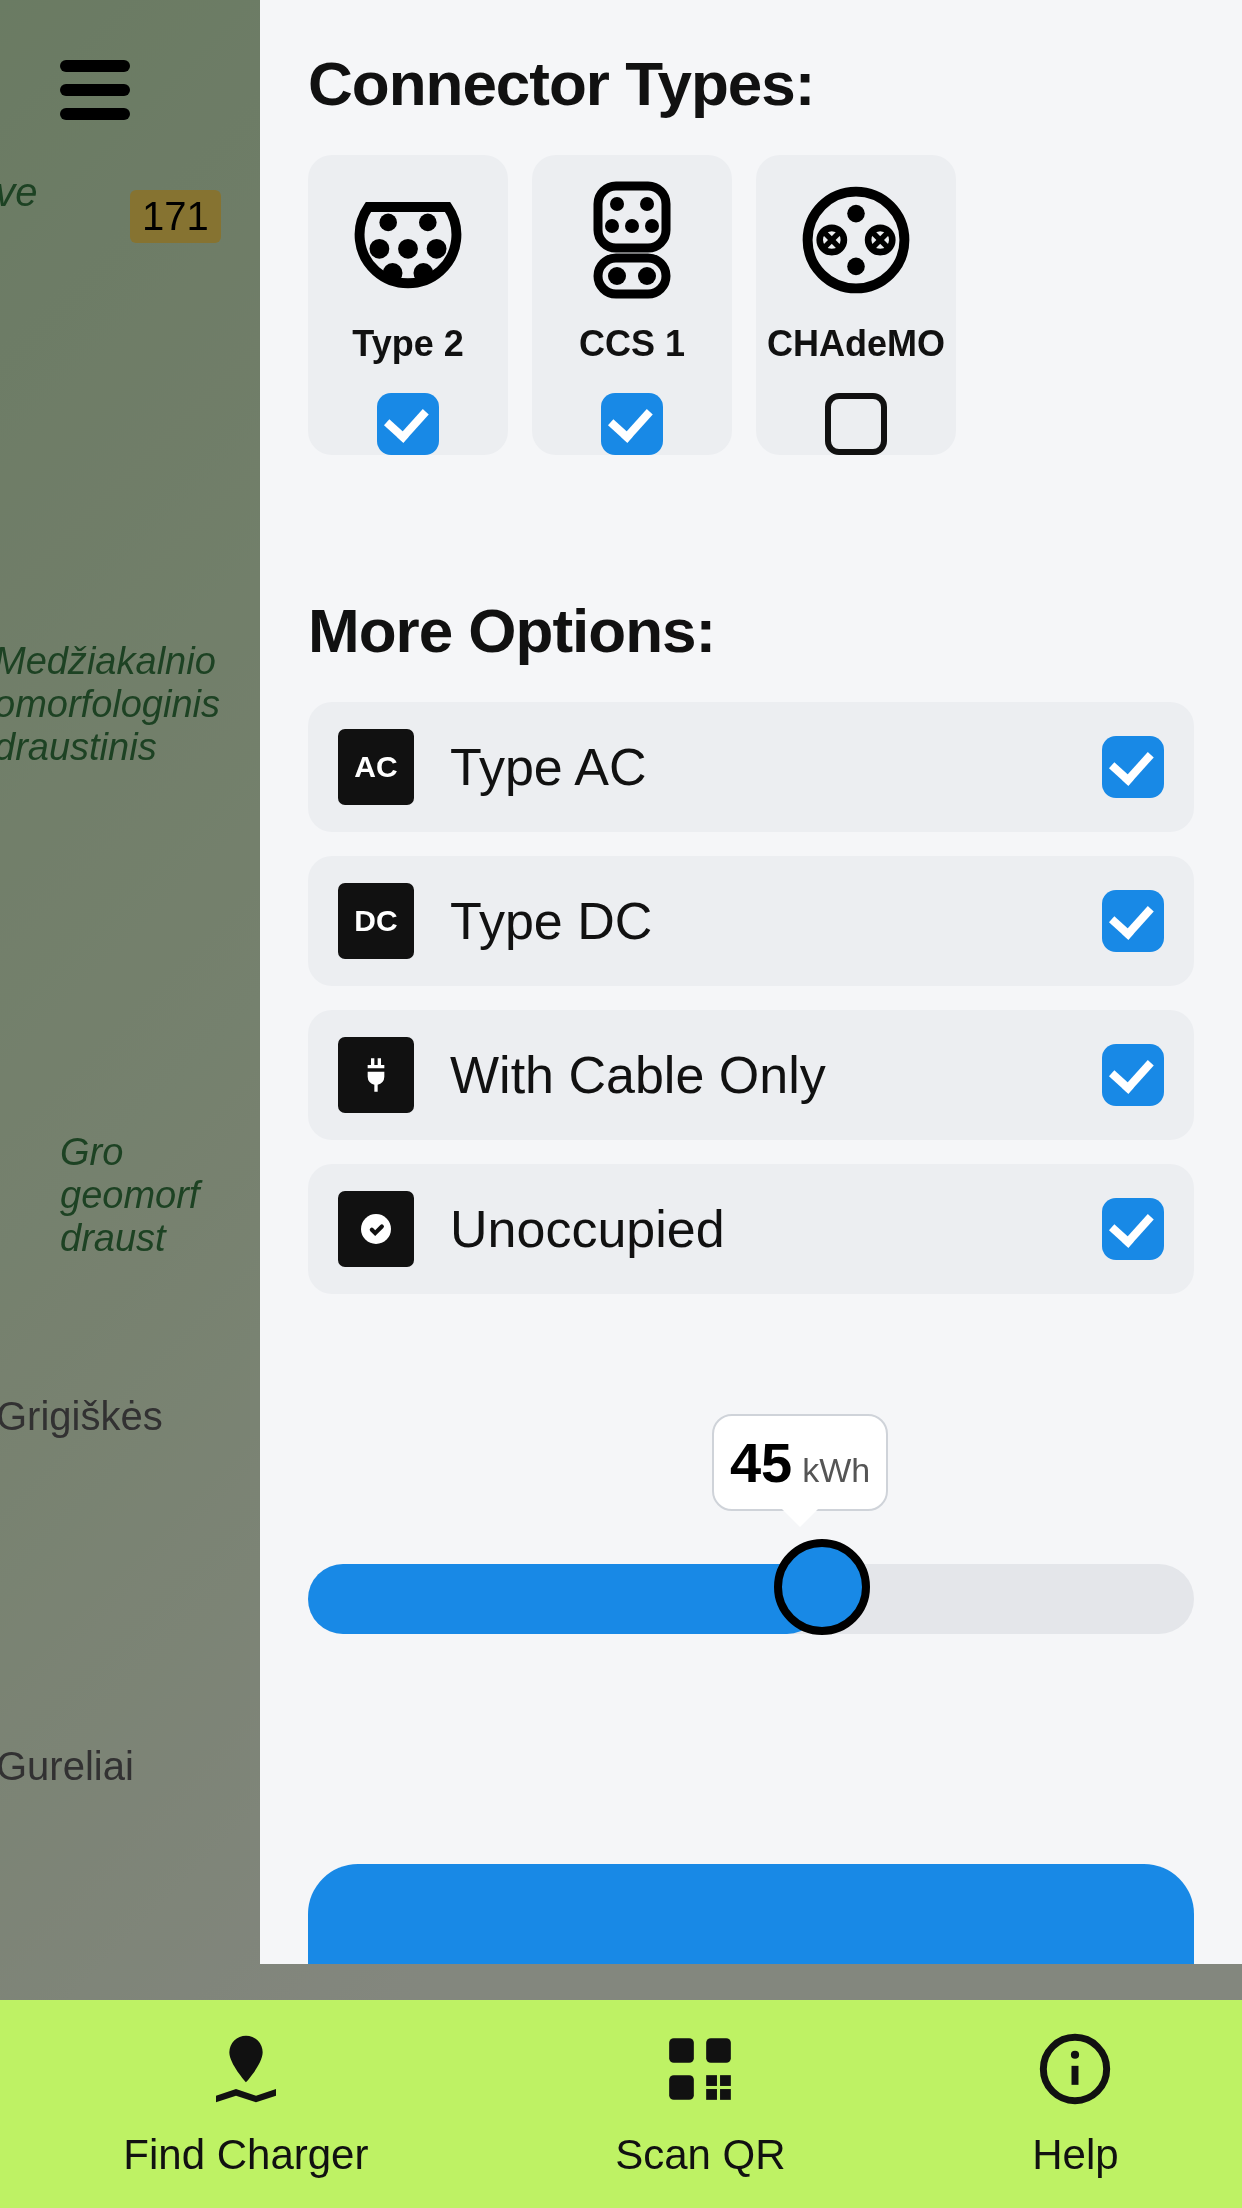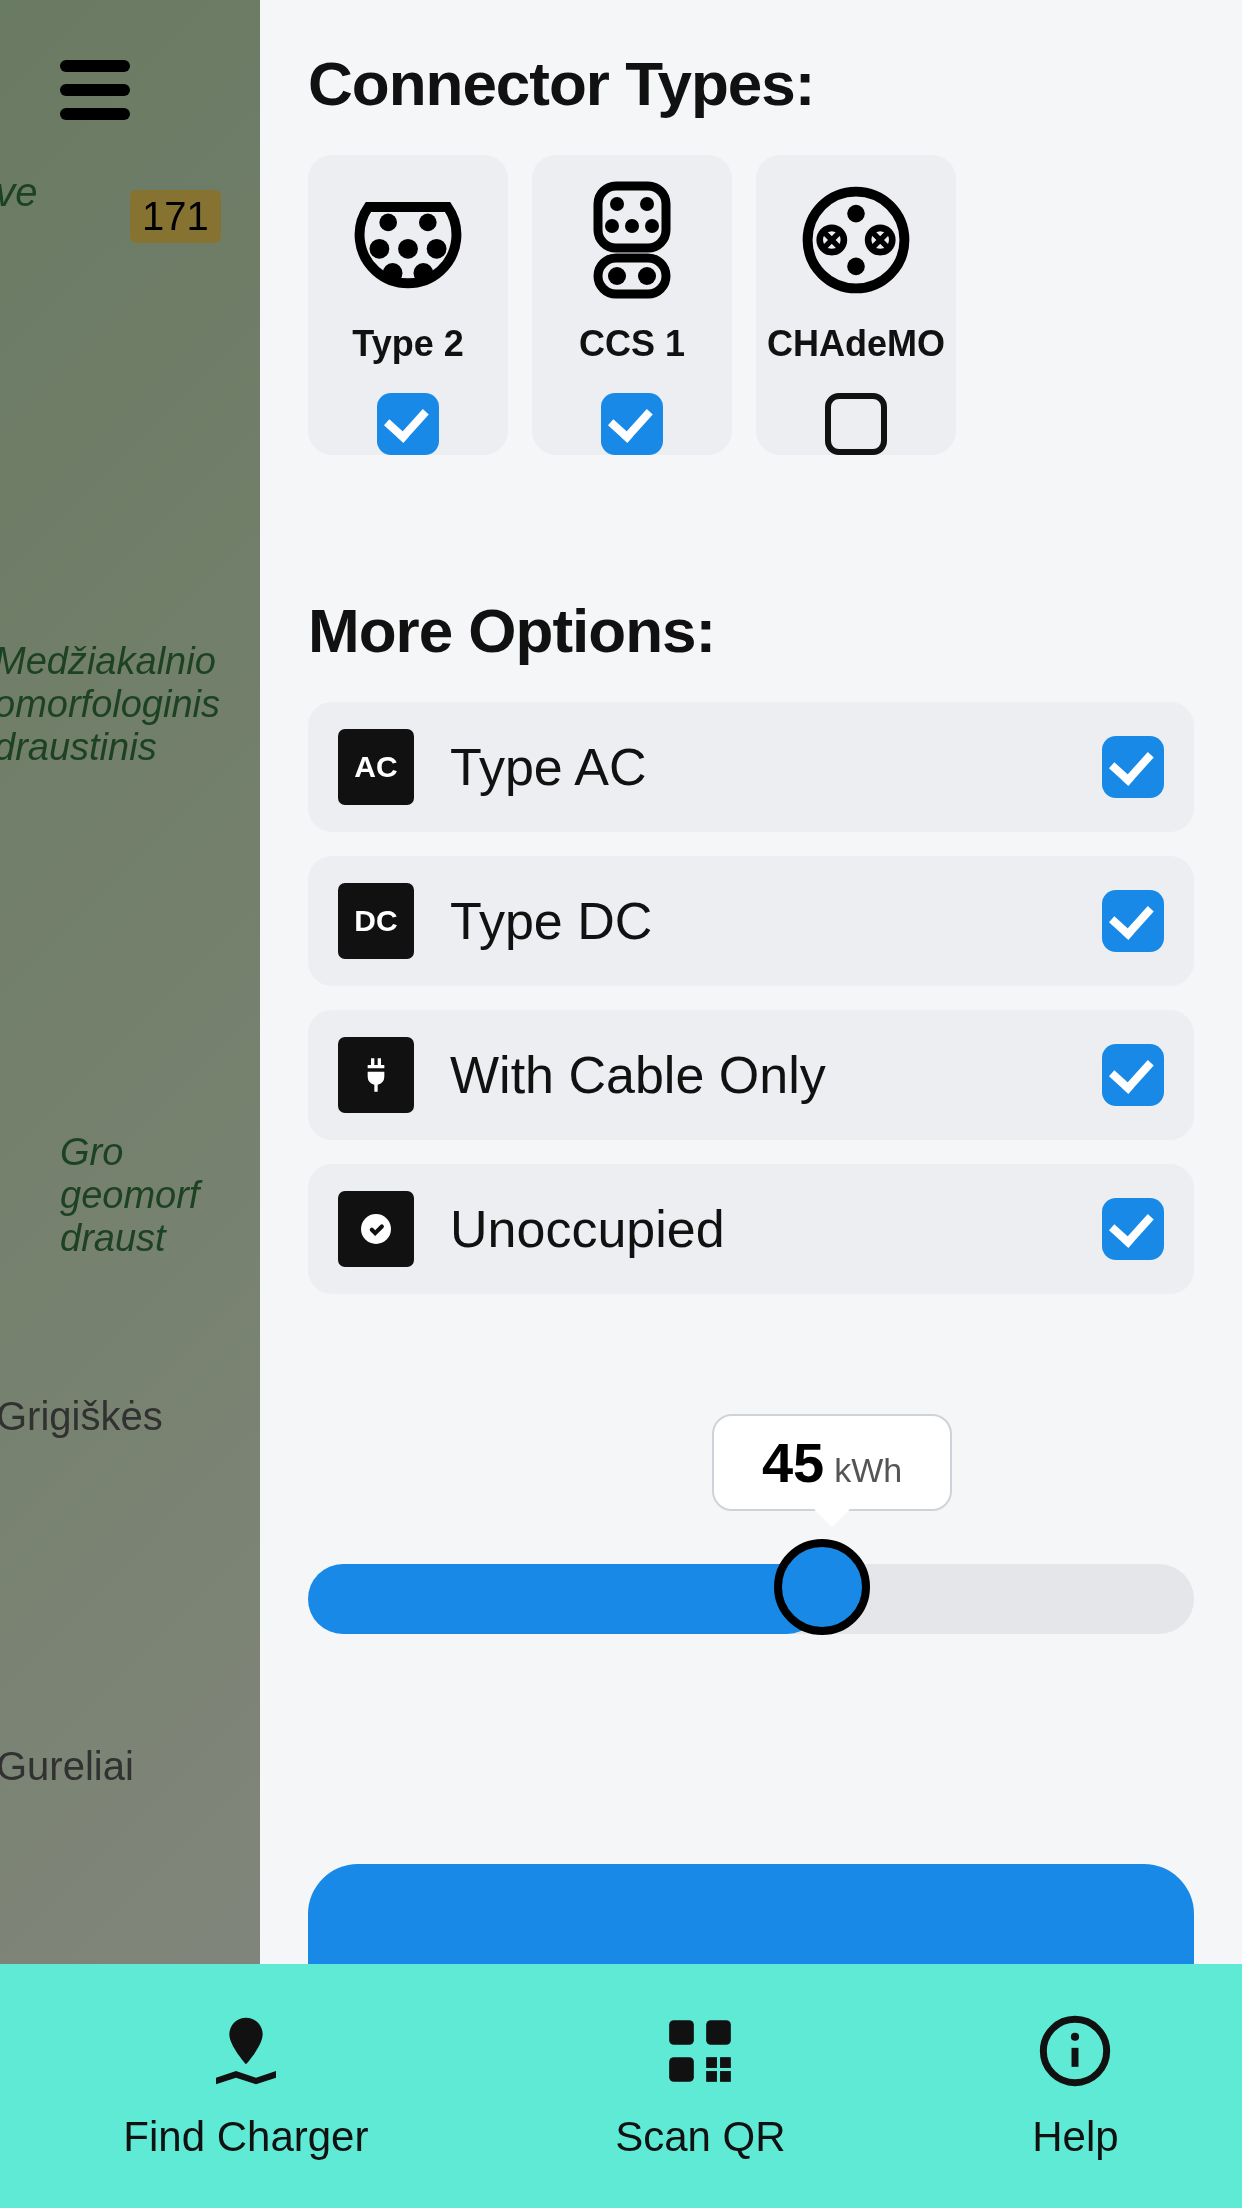--- a/index.html
+++ b/index.html
@@ -156,21 +156,21 @@
     border:8px solid #000;
     border-radius:50%;
   }
   .slider-bubble{
     position:absolute;
     top:0;
     left:calc(58% - 110px);
     background:#fff;
     border:2px solid #cfd3d9;
     border-radius:20px;
-    padding:14px 48px;
+    padding:14px 16px;
     display:flex;align-items:baseline;gap:10px;
   }
   .slider-bubble .val{font-size:56px;font-weight:800;}
   .slider-bubble .unit{font-size:34px;color:#555;}
   .slider-bubble::after{
     content:"";
     position:absolute;
     bottom:-18px;left:50%;transform:translateX(-50%);
     border-left:18px solid transparent;
     border-right:18px solid transparent;
@@ -181,22 +181,22 @@
     bottom:0;
     left:48px;right:48px;
     height:100px;
     background:#1889e6;
     border-radius:50px 50px 0 0;
   }
   
   .tabbar{
     position:absolute;
     left:0;right:0;bottom:0;
-    height:244px;
-    background:#5eead4;
+    height:208px;
+    background:#bef264;
     display:flex;
     align-items:center;
     justify-content:space-around;
   }
   .tab{
     display:flex;flex-direction:column;align-items:center;gap:22px;
   }
   .tab .ticon{width:80px;height:80px;display:flex;align-items:center;justify-content:center;}
   .tab .tlabel{font-size:42px;color:#111;}
 </style>

